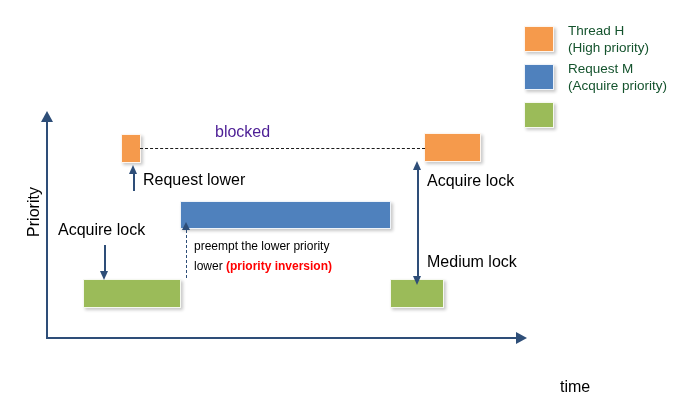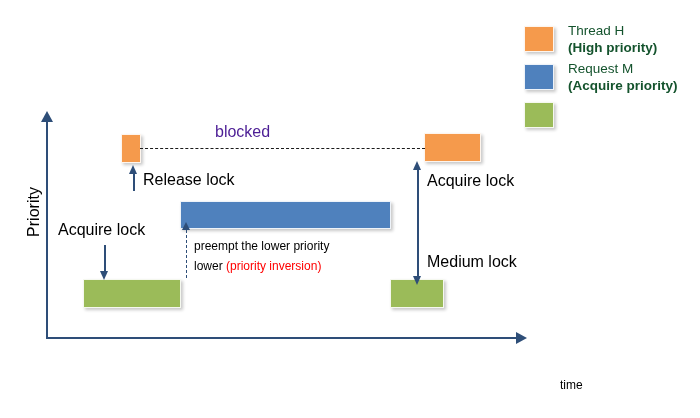--- a/index.html
+++ b/index.html
@@ -54,21 +54,21 @@
     transform: rotate(-90deg);
     transform-origin: center center;
     font-size: 16px;
     color: #000;
     white-space: nowrap;
   }
   .x-axis-label {
     position: absolute;
     left: 560px;
     top: 378px;
-    font-size: 12px;
+    font-size: 16px;
     color: #000;
     white-space: nowrap;
   }
 
   
   .block {
     position: absolute;
     border: 1px solid rgba(255,255,255,0.9);
     box-shadow: 2px 2px 3px rgba(0,0,0,0.22);
     box-sizing: border-box;
@@ -140,21 +140,21 @@
     white-space: nowrap;
     line-height: 19px;
   }
   .annot-multi {
     position: absolute;
     font-size: 12px;
     color: #000000;
     line-height: 20px;
     white-space: nowrap;
   }
-  .inversion { color: #FF0000; }
+  .inversion { color: #FF0000; font-weight: bold; }
 
   
   .legend {
     position: absolute;
     left: 524px;
     top: 22px;
     width: 176px;
   }
   .legend-row {
     position: relative;
@@ -174,21 +174,21 @@
   .legend-text {
     position: absolute;
     left: 44px;
     top: 0px;
     font-size: 13.5px;
     line-height: 17px;
     color: #14532d;
     white-space: nowrap;
   }
   .legend-text .l1 { display: block; }
-  .legend-text .l2 { display: block; font-weight: bold; }
+  .legend-text .l2 { display: block; }
 </style>
 </head>
 <body>
 
 <div id="canvas">
 
   <div class="y-axis-line axis-line"></div>
   <div class="y-axis-head"></div>
   <div class="x-axis-line axis-line"></div>
   <div class="x-axis-head"></div>
@@ -201,21 +201,21 @@
   <div class="block" id="blk-h-acquire" style="left: 424px; top: 133px; width: 57px; height: 29px; background: rgb(245, 154, 76);"></div>
   <div class="block" id="blk-m-run" style="left: 180px; top: 201px; width: 211px; height: 28px; background: rgb(79, 129, 189);"></div>
   <div class="block" id="blk-l-run-1" style="left: 83px; top: 279px; width: 98px; height: 29px; background: rgb(155, 187, 89);"></div>
   <div class="block" id="blk-l-run-2" style="left: 390px; top: 279px; width: 54px; height: 29px; background: rgb(155, 187, 89);"></div>
 
   <div class="blocked-line"></div>
   <div class="blocked-label">blocked</div>
 
   <div class="arrow-shaft" style="left:133px; top:172px; height:19px;"></div>
   <div class="arrow-head-up" style="left:129px; top:165px;"></div>
-  <div class="annot" style="left:143px; top:170px;">Release lock</div>
+  <div class="annot" style="left:143px; top:170px;">Request lower</div>
 
   <div class="annot" style="left:58px; top:220px;">Acquire lock</div>
   <div class="arrow-shaft" style="left:104px; top:245px; height:28px;"></div>
   <div class="arrow-head-down" style="left:100px; top:271px;"></div>
 
   <div class="preempt-dash"></div>
   <div class="annot-multi" style="left:194px; top:236px;">
     <span>preempt the lower priority</span><br>
     <span>lower </span><span class="inversion">(priority inversion)</span>
   </div>

